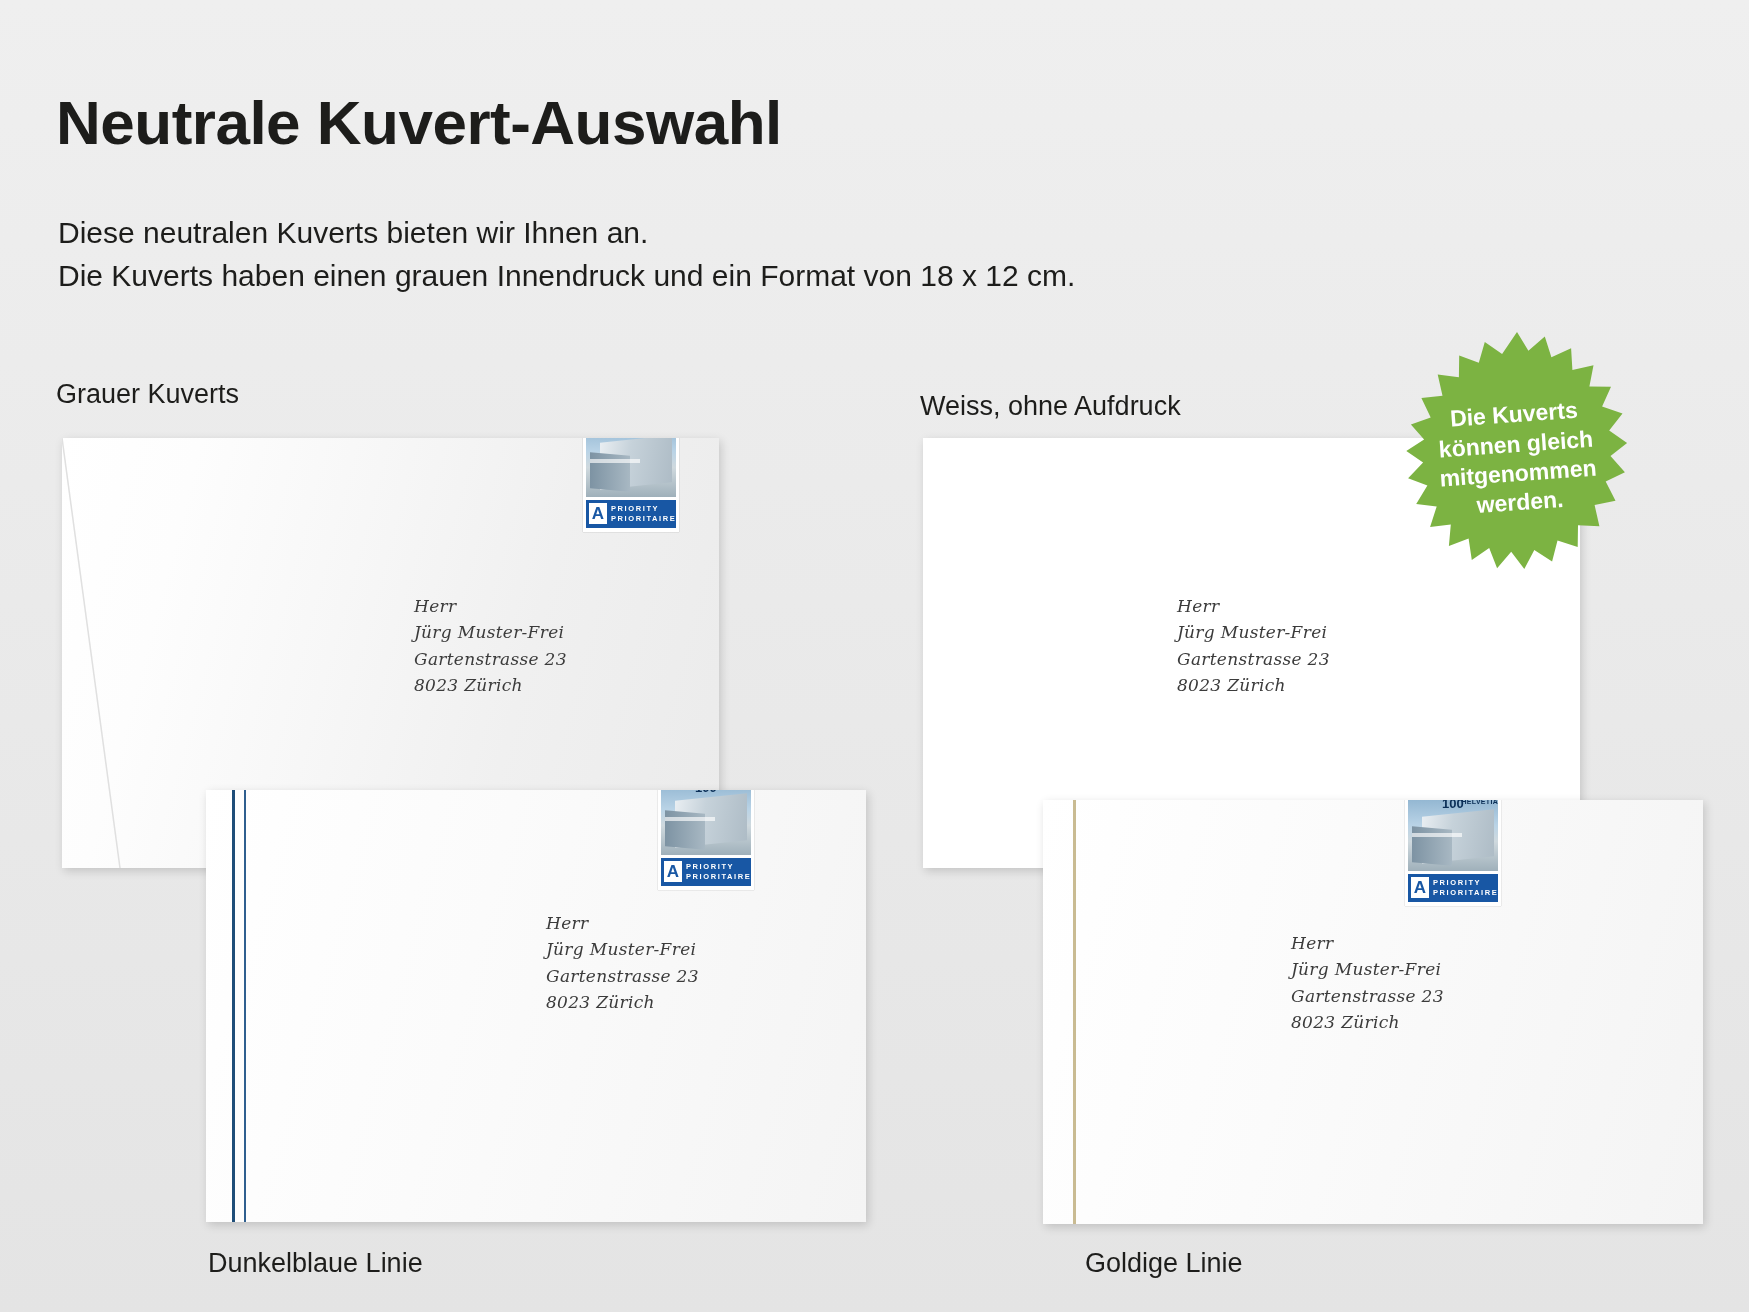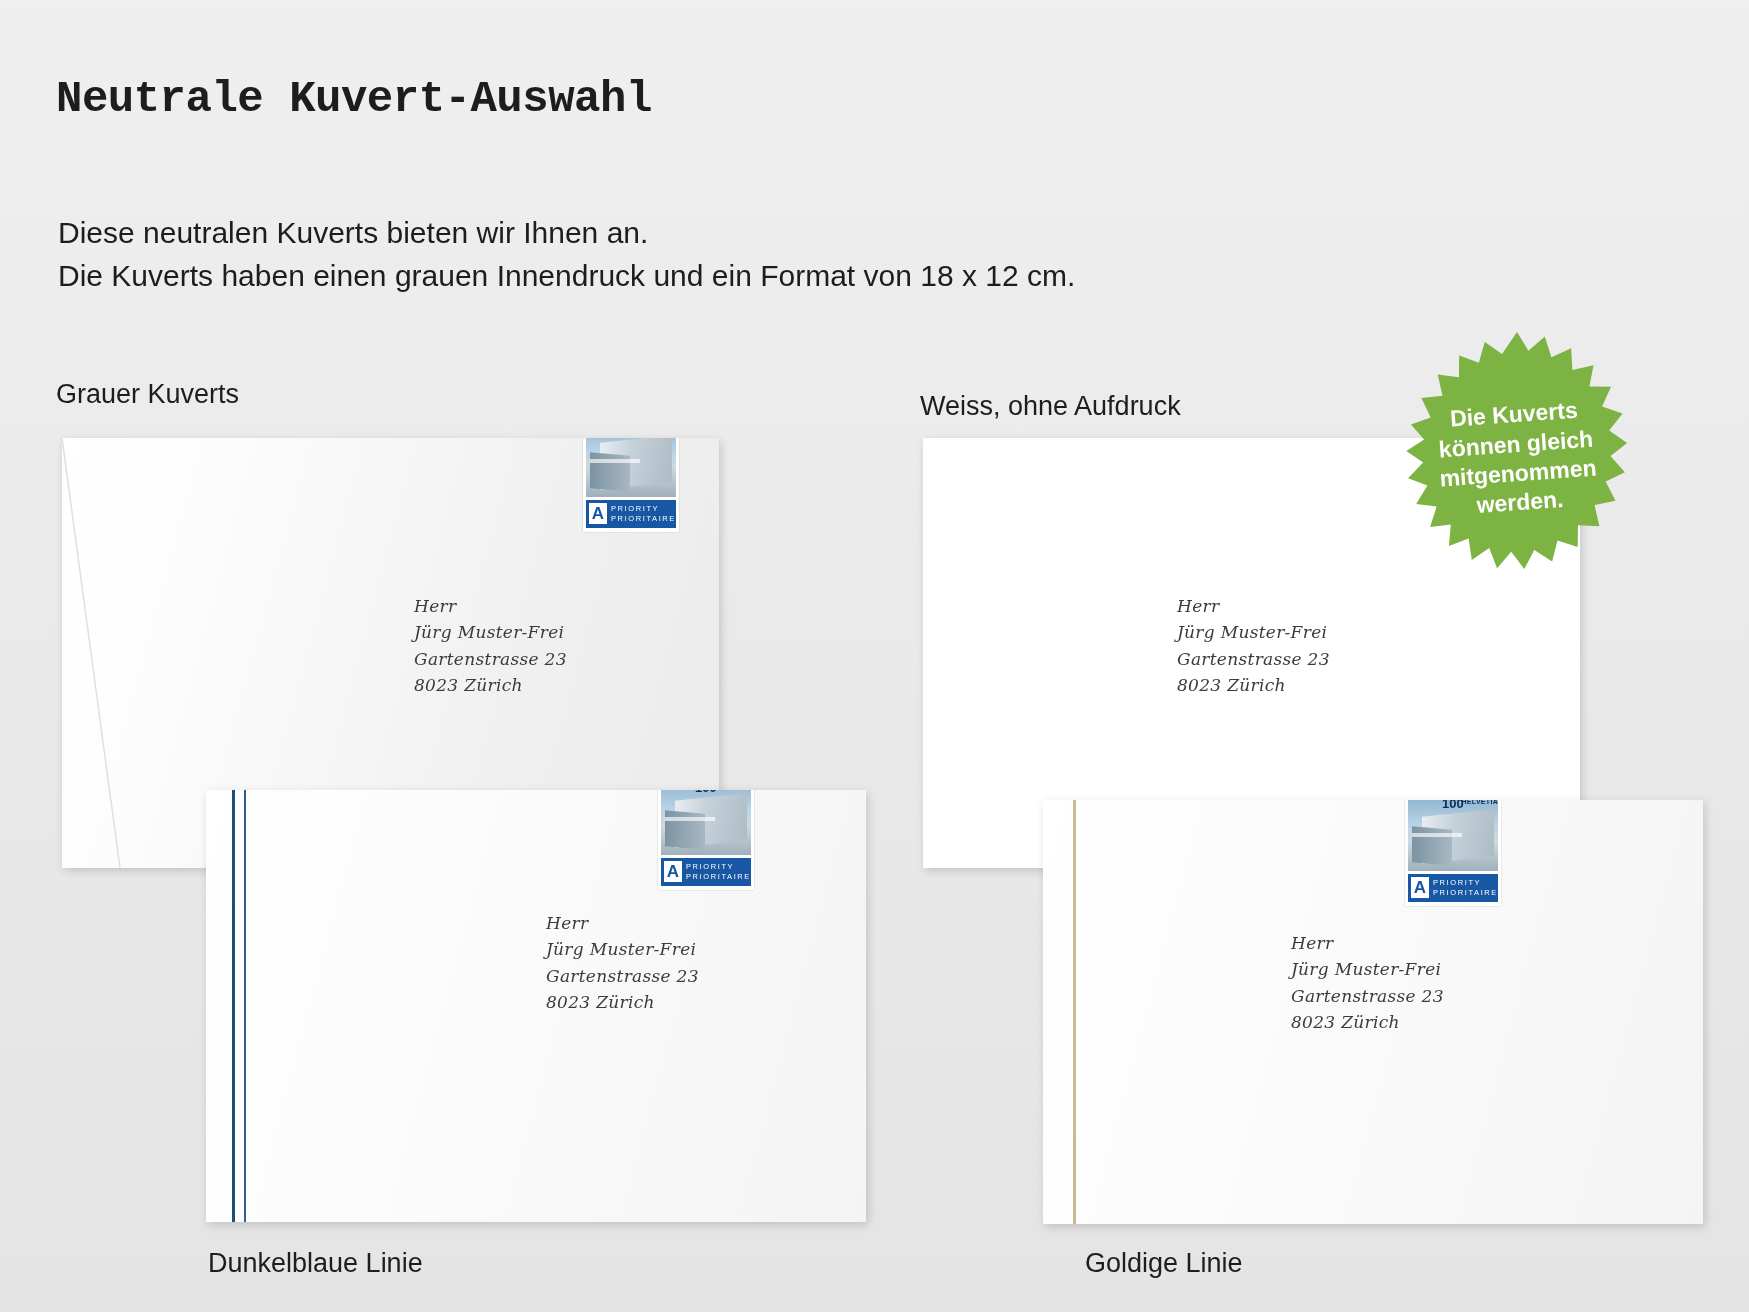--- a/index.html
+++ b/index.html
@@ -13,26 +13,25 @@
   .page {
     position: relative;
     width: 1749px; height: 1312px;
     background: linear-gradient(180deg, #efefef 0%, #e9e9e9 55%, #e4e4e4 100%);
   }
 
   
   .title {
     position: absolute;
     left: 56px; top: 45px;
-    font-size: 44px;
+    font-size: 62px;
     font-weight: 700;
     color: #1d1d1b;
     letter-spacing: -0.5px;
     white-space: nowrap;
-    font-family: Liberation Mono, monospace;
   }
   .subtitle {
     position: absolute;
     left: 58px; top: 212px;
     font-size: 30px;
     color: #1d1d1b;
     line-height: 1.42;
   }
   .subtitle div { white-space: nowrap; }
 
@@ -154,21 +153,21 @@
     font-size: 17px; font-weight: 700;
     line-height: 21px; text-align: center;
   }
   .stamp .bar .pr {
     position: absolute;
     left: 25px; top: 4px;
     color: #ffffff;
     font-size: 7.5px;
     letter-spacing: 1.6px;
     line-height: 10px;
-    font-weight: 400;
+    font-weight: 700;
   }
   .stamp .microline {
     position: absolute;
     left: 4px; bottom: 34px; width: 50px; height: 4px;
     background: rgba(255,255,255,0.65);
   }
 
   .stamp-grey  { left: 521px; top: -18px; } 
   .stamp-blue  { left: 452px; top: -12px; }
   .stamp-gold  { left: 362px; top: -6px; }

